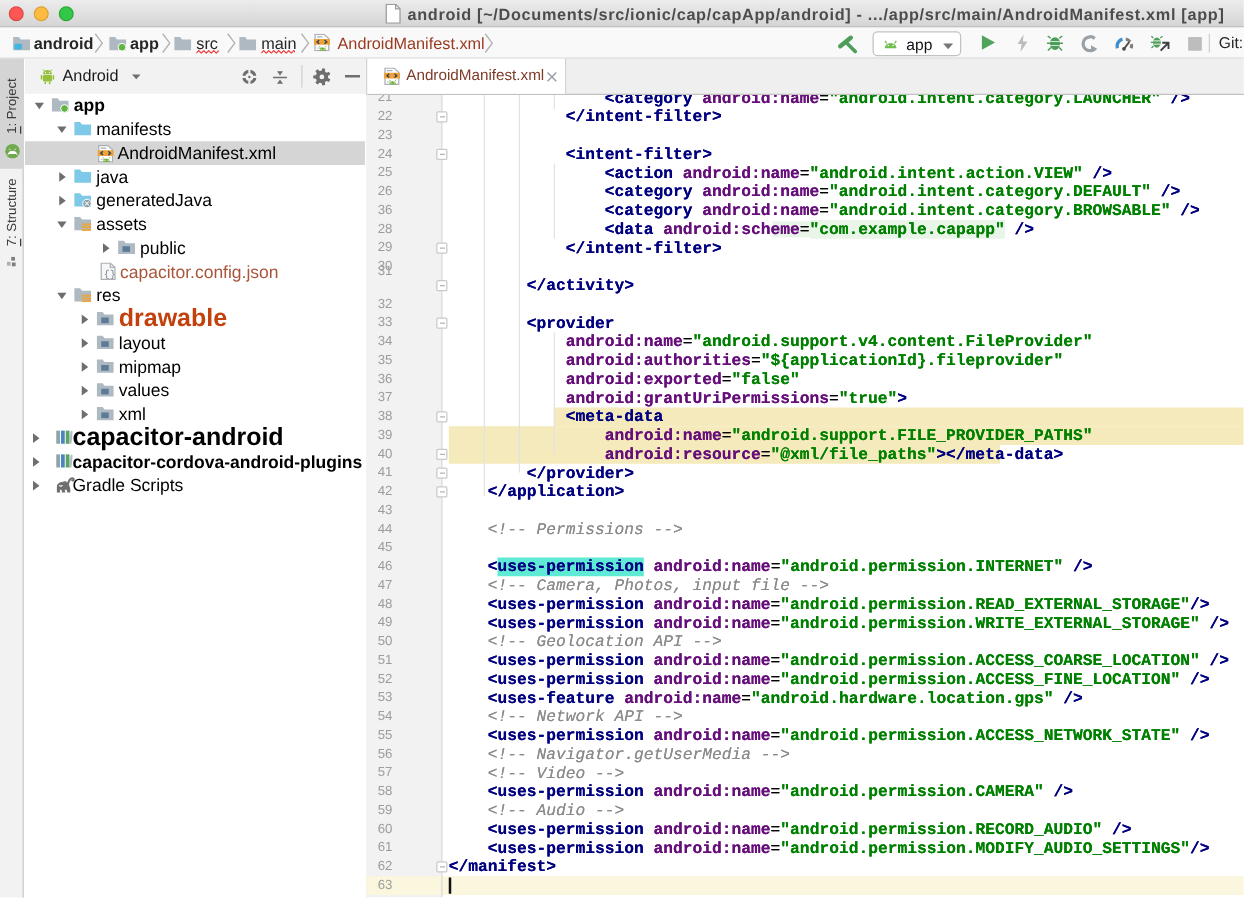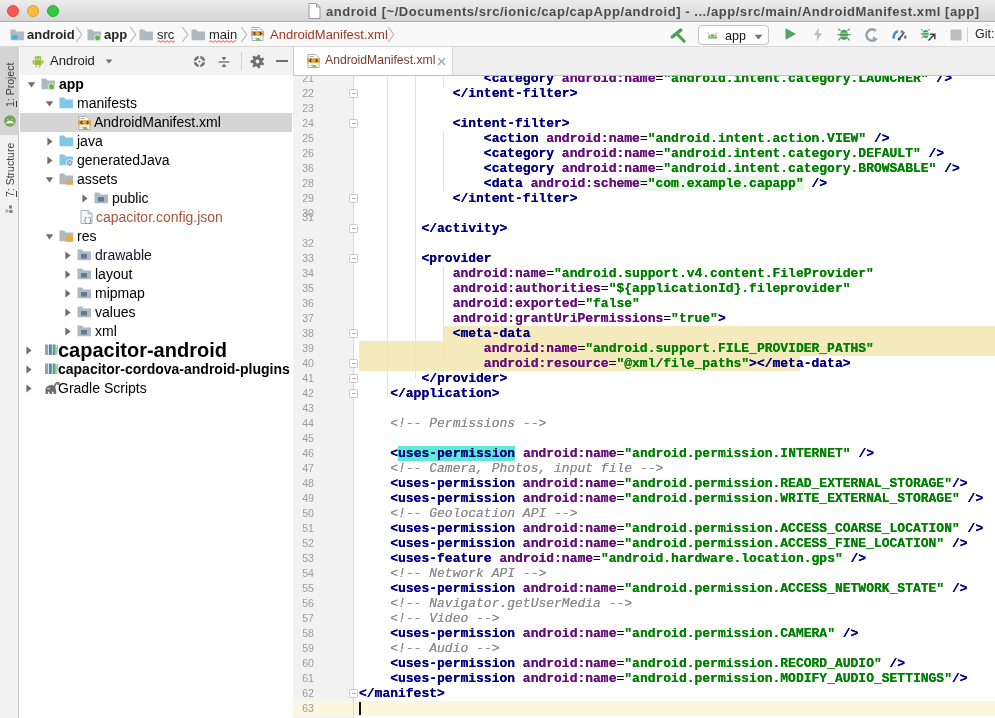--- a/index.html
+++ b/index.html
@@ -402,21 +402,21 @@
         <svg width="9" height="9" viewBox="0 0 9 9">
           <path d="M2.4,0.6 L7.6,4.5 L2.4,8.4 z" fill="#6E6E6E"></path>
         </svg>
       </span>
       <span style="position:absolute;left:57px;top:2.5px">
         <svg width="14" height="13" viewBox="0 0 14 13">
           <path d="M0.5,1.5 h4.6 l1.5,2.1 h7.4 V12.2 H0.5 z" fill="#AEB9C2"></path>
           <rect x="4" y="6" width="6" height="4.5" fill="#5B7B99"></rect>
         </svg>
       </span>
-      <span style="position:absolute;left:75px;top:0;line-height:19px;font-weight:normal;color:#0f172a;white-space:nowrap;font-size:14px">drawable</span>
+      <span style="position:absolute;left:75px;top:0;line-height:19px;font-weight:bold;color:#c2410c;white-space:nowrap;font-size:20px">drawable</span>
     </div>
     <div style="position:absolute;left:0;top:217.5px;width:272px;height:19px;">
       <span style="position:absolute;left:43px;top:5px">
         <svg width="9" height="9" viewBox="0 0 9 9">
           <path d="M2.4,0.6 L7.6,4.5 L2.4,8.4 z" fill="#6E6E6E"></path>
         </svg>
       </span>
       <span style="position:absolute;left:57px;top:2.5px">
         <svg width="14" height="13" viewBox="0 0 14 13">
           <path d="M0.5,1.5 h4.6 l1.5,2.1 h7.4 V12.2 H0.5 z" fill="#AEB9C2"></path>

